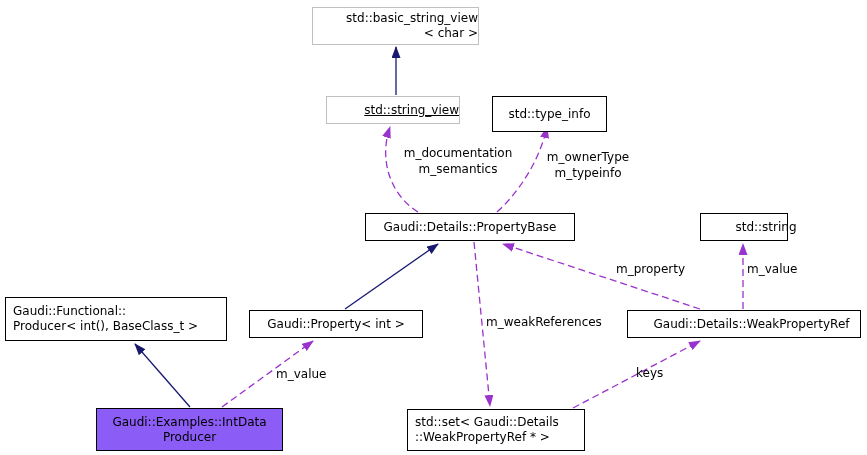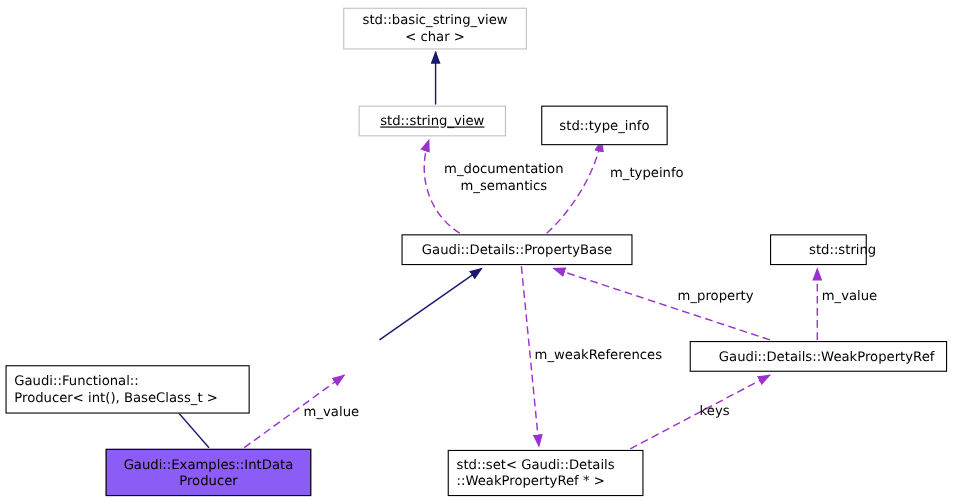--- a/index.html
+++ b/index.html
@@ -21,21 +21,21 @@
     border: 1.5px solid #000000;
     display: flex;
     flex-direction: column;
     justify-content: center;
     align-items: center;
     text-align: center;
     line-height: 15px;
     white-space: nowrap;
     cursor: pointer;
   }
-  .node.truncated { border: 1.2px solid #c0c0c0; cursor: default; }
+  .node.truncated { border: 1.2px solid #c0c0c0; cursor: default; align-items: flex-end; }
   .node.current { background: #8b5cf6; cursor: default; }
   .node.leftalign { align-items: flex-start; text-align: left; padding-left: 7px; }
   .edge-label {
     position: absolute;
     line-height: 16px;
     white-space: nowrap;
   }
   .edge-label.center { text-align: center; }
 </style>
 </head>
@@ -80,25 +80,28 @@
   </div>
 
   <div class="node" style="left:365px; top:213px; width:210px; height:28px;">
     <div>Gaudi::Details::PropertyBase</div>
   </div>
 
   <div class="node" style="left:700px; top:213px; width:88px; height:28px;padding-left:44px;">
     <div>std::string</div>
   </div>
 
-  <div class="node leftalign" style="left:5px; top:297px; width:222px; height:44px;margin-top:35px;">
+  <div class="node leftalign" style="left:5px; top:297px; width:222px; height:44px;">
     <div>Gaudi::Functional::</div>
     <div>Producer&lt; int(), BaseClass_t &gt;</div>
   </div>
 
+  <div class="node" style="left:249px; top:310px; width:174px; height:28px;">
+    <div>Gaudi::Property&lt; int &gt;</div>
+  </div>
 
   <div class="node" style="left:627px; top:310px; width:234px; height:28px;padding-left:15px;">
     <div>Gaudi::Details::WeakPropertyRef</div>
   </div>
 
   <div class="node current" style="left:96px; top:408px; width:187px; height:43px;">
     <div>Gaudi::Examples::IntData</div>
     <div>Producer</div>
   </div>
 
@@ -106,20 +109,21 @@
     <div>std::set&lt; Gaudi::Details</div>
     <div>::WeakPropertyRef * &gt;</div>
   </div>
 
   <div class="edge-label center" style="left:392px; top:145px; width:132px;">
     <div>m_documentation</div>
     <div>m_semantics</div>
   </div>
 
   <div class="edge-label center" style="left:533px; top:149px; width:110px;">
+    <div>m_ownerType</div>
     <div>m_typeinfo</div>
   </div>
 
   <div class="edge-label" style="left:616px; top:261px;">m_property</div>
 
   <div class="edge-label" style="left:747px; top:261px;">m_value</div>
 
   <div class="edge-label" style="left:486px; top:314px;">m_weakReferences</div>
 
   <div class="edge-label" style="left:636px; top:365px;">keys</div>

